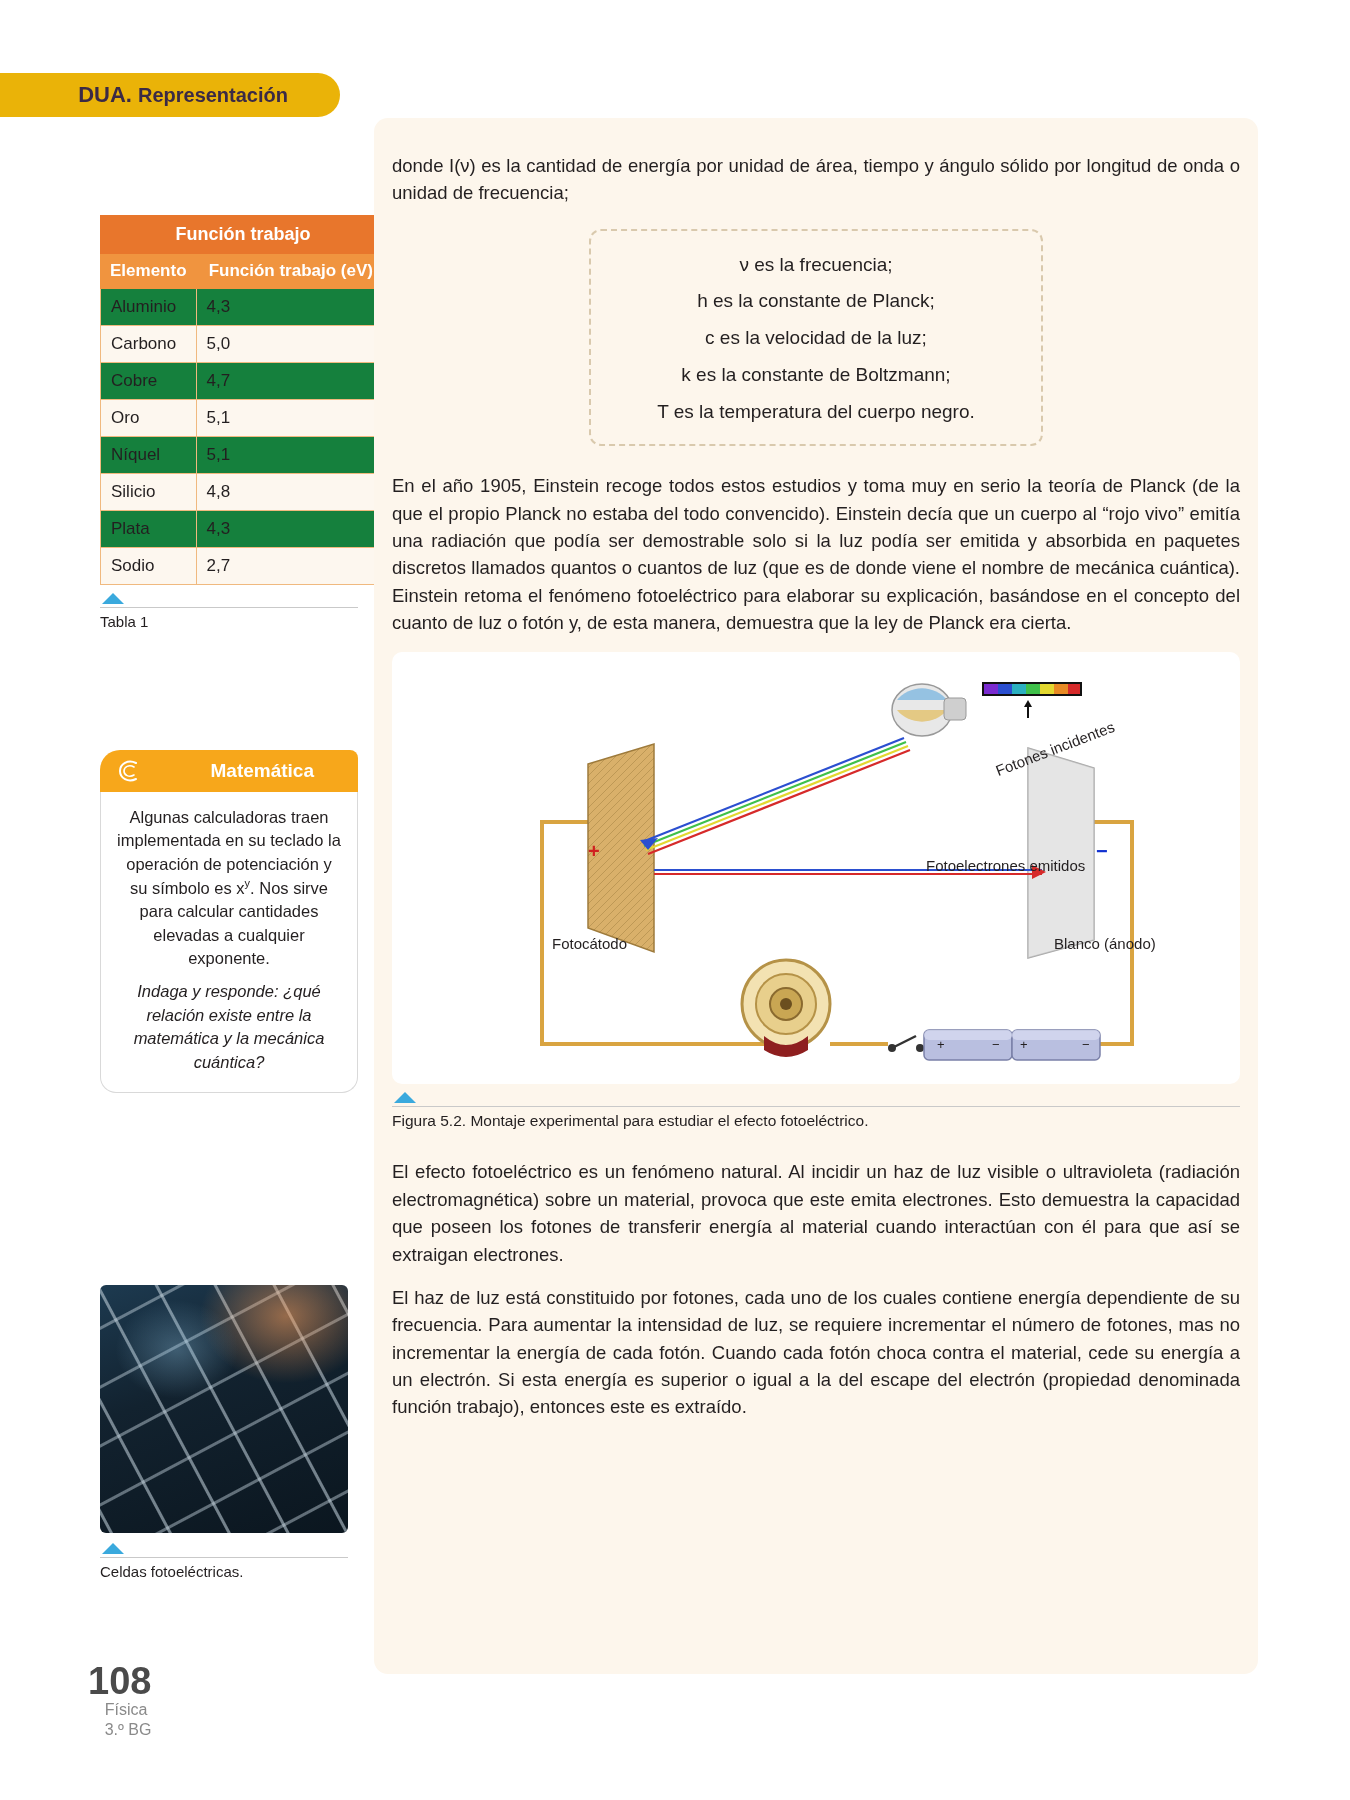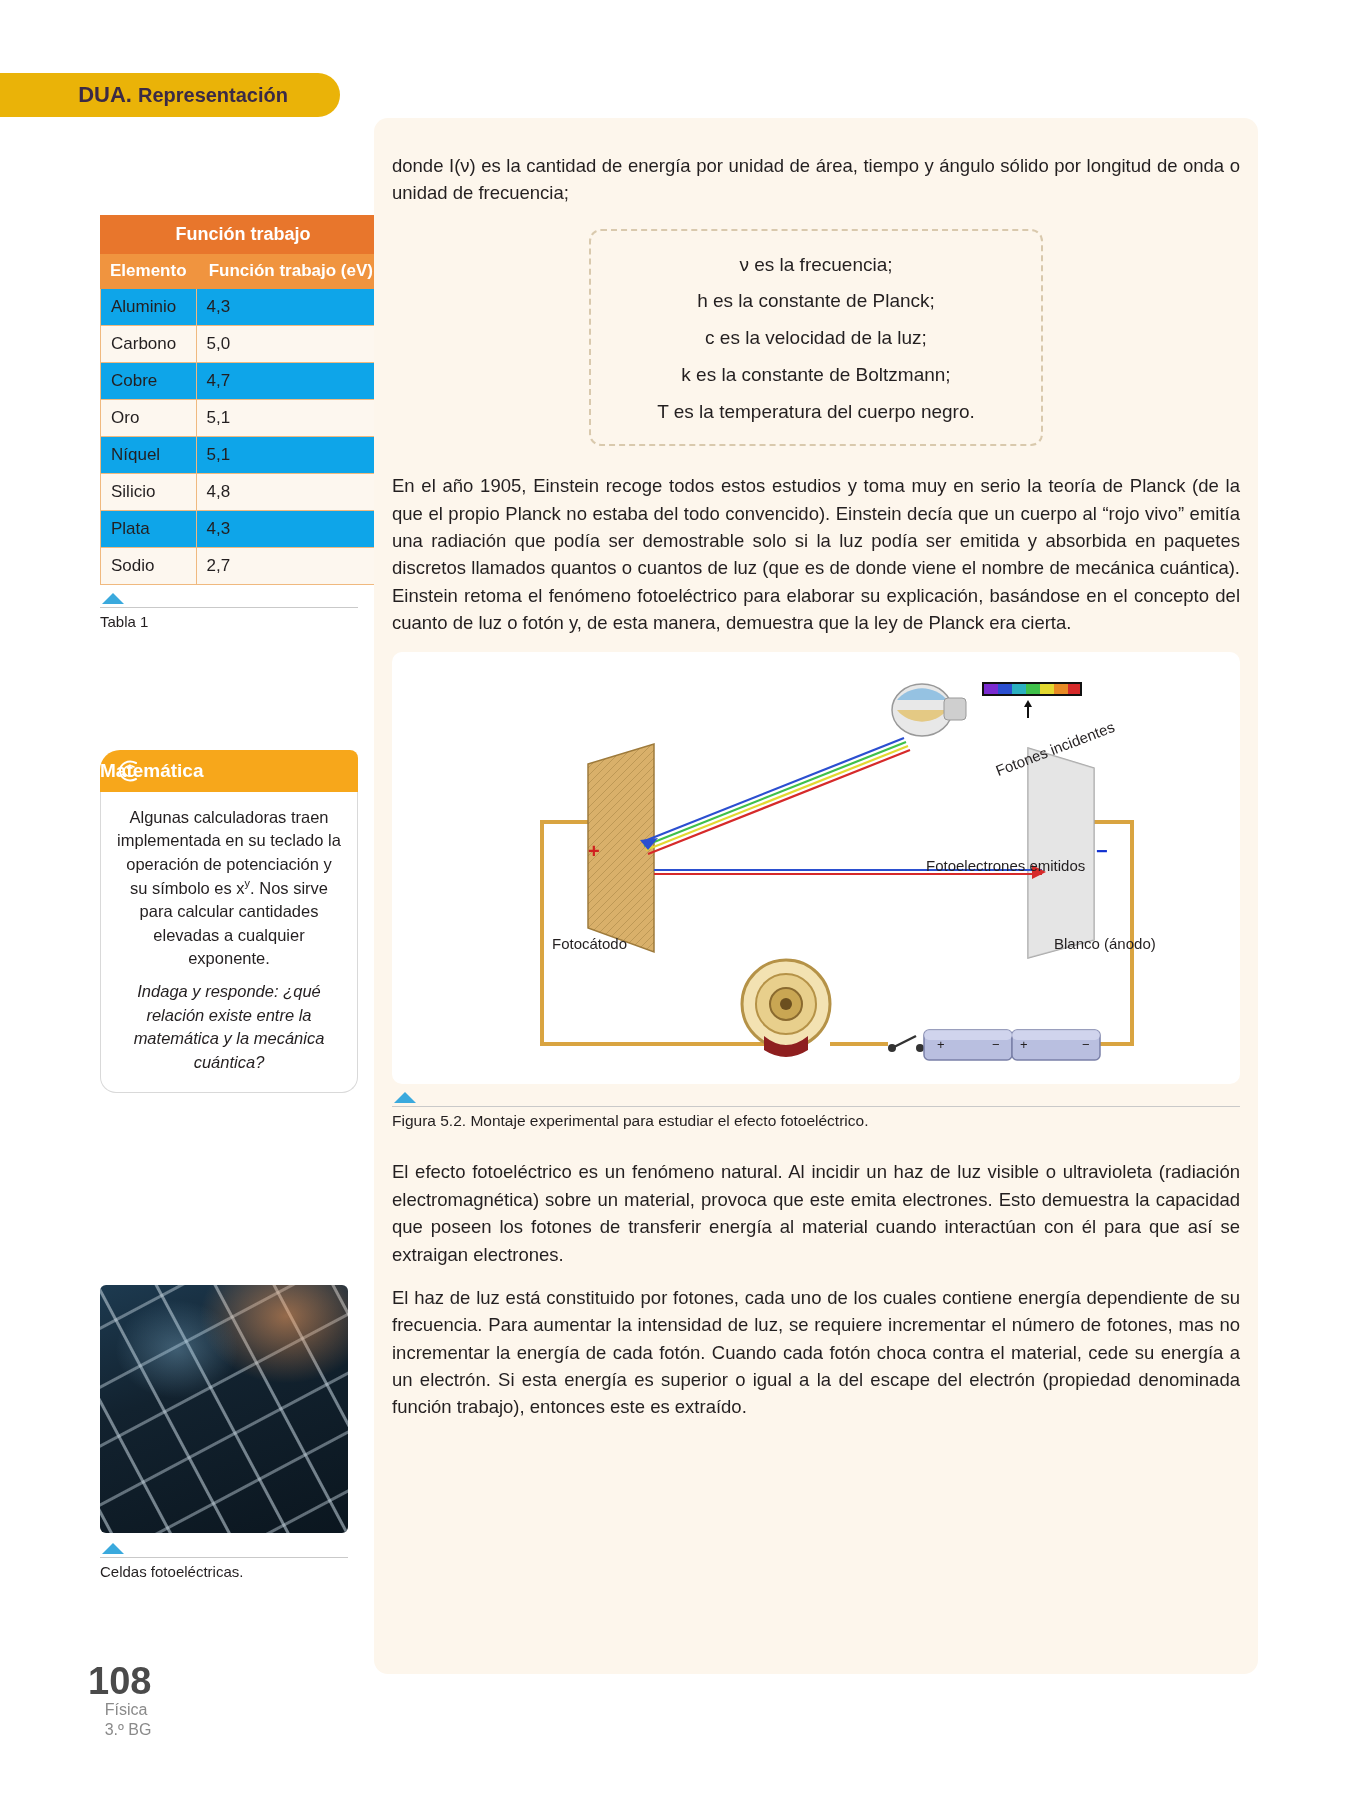--- a/index.html
+++ b/index.html
@@ -72,21 +72,21 @@
     font-weight: bold;
     text-align: center;
     padding: 7px 6px;
     font-size: 17px;
     border: 1px solid #f0943f;
     line-height: 1.15;
   }
   table.wf-table td {
     border: 1px solid #f0b97f;
     padding: 8px 10px;
-    background: #0ea5e9;
+    background: #15803d;
     font-size: 17px;
     color: #231f20;
   }
   table.wf-table tr.alt td {
     background: #fdf7ef;
   }
   .tabla-caption-wrap {
     margin-top: 8px;
     width: 258px;
   }
@@ -116,21 +116,21 @@
     width: 258px;
   }
   .mate-header {
     position: relative;
     height: 42px;
     background: #f7a71b;
     border-top-left-radius: 20px;
     border-top-right-radius: 8px;
     display: flex;
     align-items: center;
-    justify-content: flex-start;
+    justify-content: flex-end;
     padding-right: 44px;
     box-sizing: border-box;
     color: #ffffff;
     font-weight: bold;
     font-size: 19px;
   }
   .mate-header .spiral {
     position: absolute;
     left: 14px;
     top: 6px;

